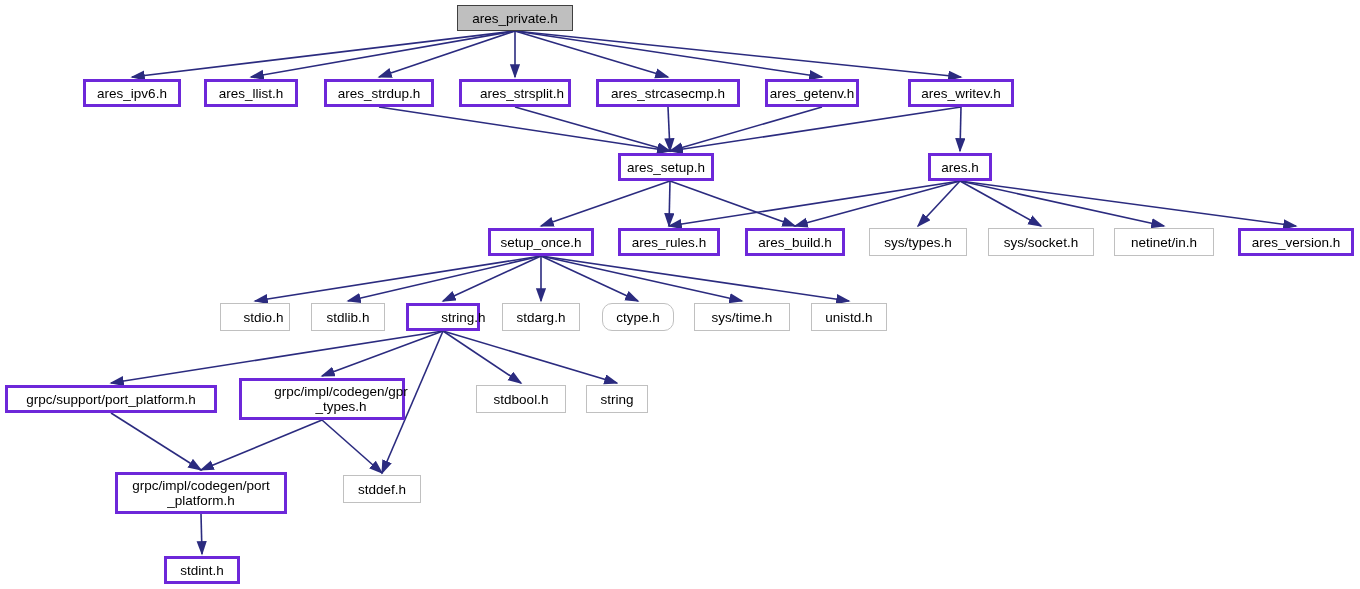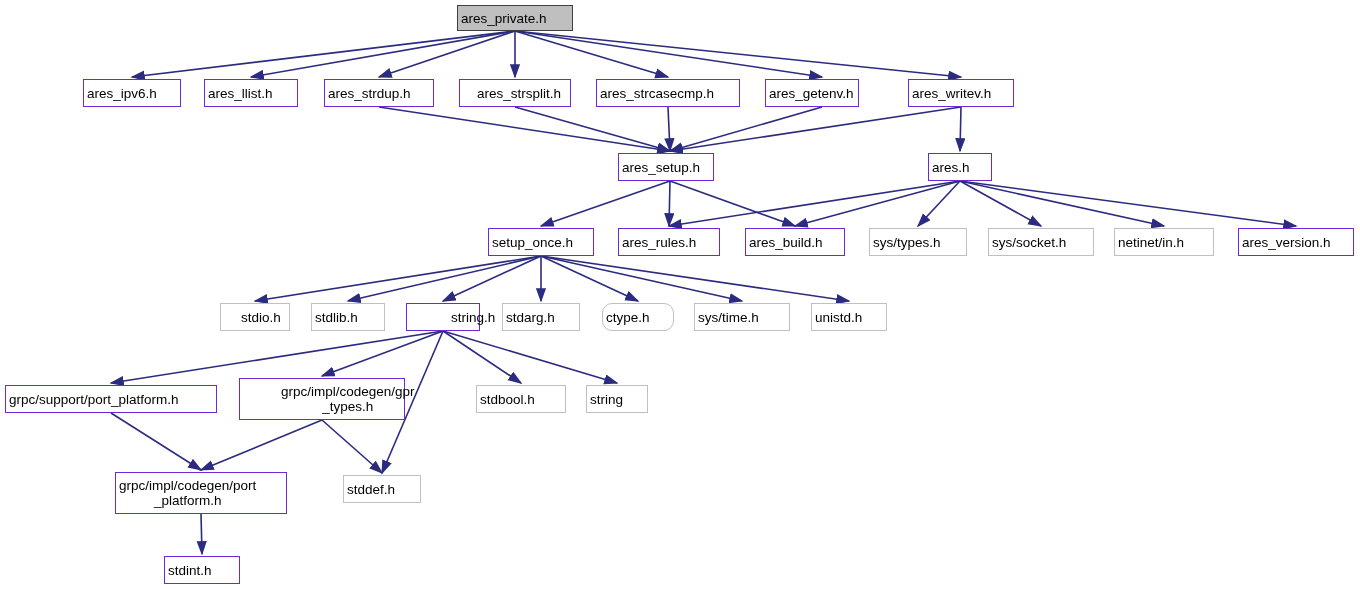--- a/index.html
+++ b/index.html
@@ -1,23 +1,23 @@
 <!DOCTYPE html>
 <html><head>
 <meta charset="utf-8">
 <style>
   html,body{margin:0;padding:0;background:#ffffff;}
   body{font-family:"Liberation Sans","DejaVu Sans",sans-serif;}
   #graph{position:relative;width:1360px;height:589px;overflow:hidden;background:#ffffff;}
   #edges{position:absolute;left:0;top:0;width:1360px;height:589px;}
   .node{position:absolute;box-sizing:border-box;display:flex;align-items:center;
-        text-align:center;background:#ffffff;
+        justify-content:center;text-align:center;background:#ffffff;
         border:1px solid #c0c0c0;color:#000000;font-size:13.5px;line-height:15px;
         letter-spacing:0px;padding:0 3px;z-index:2;}
-  .node.solid{border:1px solid #6d28d9;}
+  .node.solid{border:3px solid #6d28d9;}
   .node.root{background:#bfbfbf;border:1px solid #404040;}
   .node .lbl{display:block;white-space:pre-line;}
 </style>
 </head>
 <body>
 
 <div id="graph">
   <svg id="edges" xmlns="http://www.w3.org/2000/svg" viewBox="0 0 1360 589">
     <defs>
       <marker id="arrow" markerWidth="9" markerHeight="9" refX="8" refY="3.2" orient="auto" markerUnits="strokeWidth">

